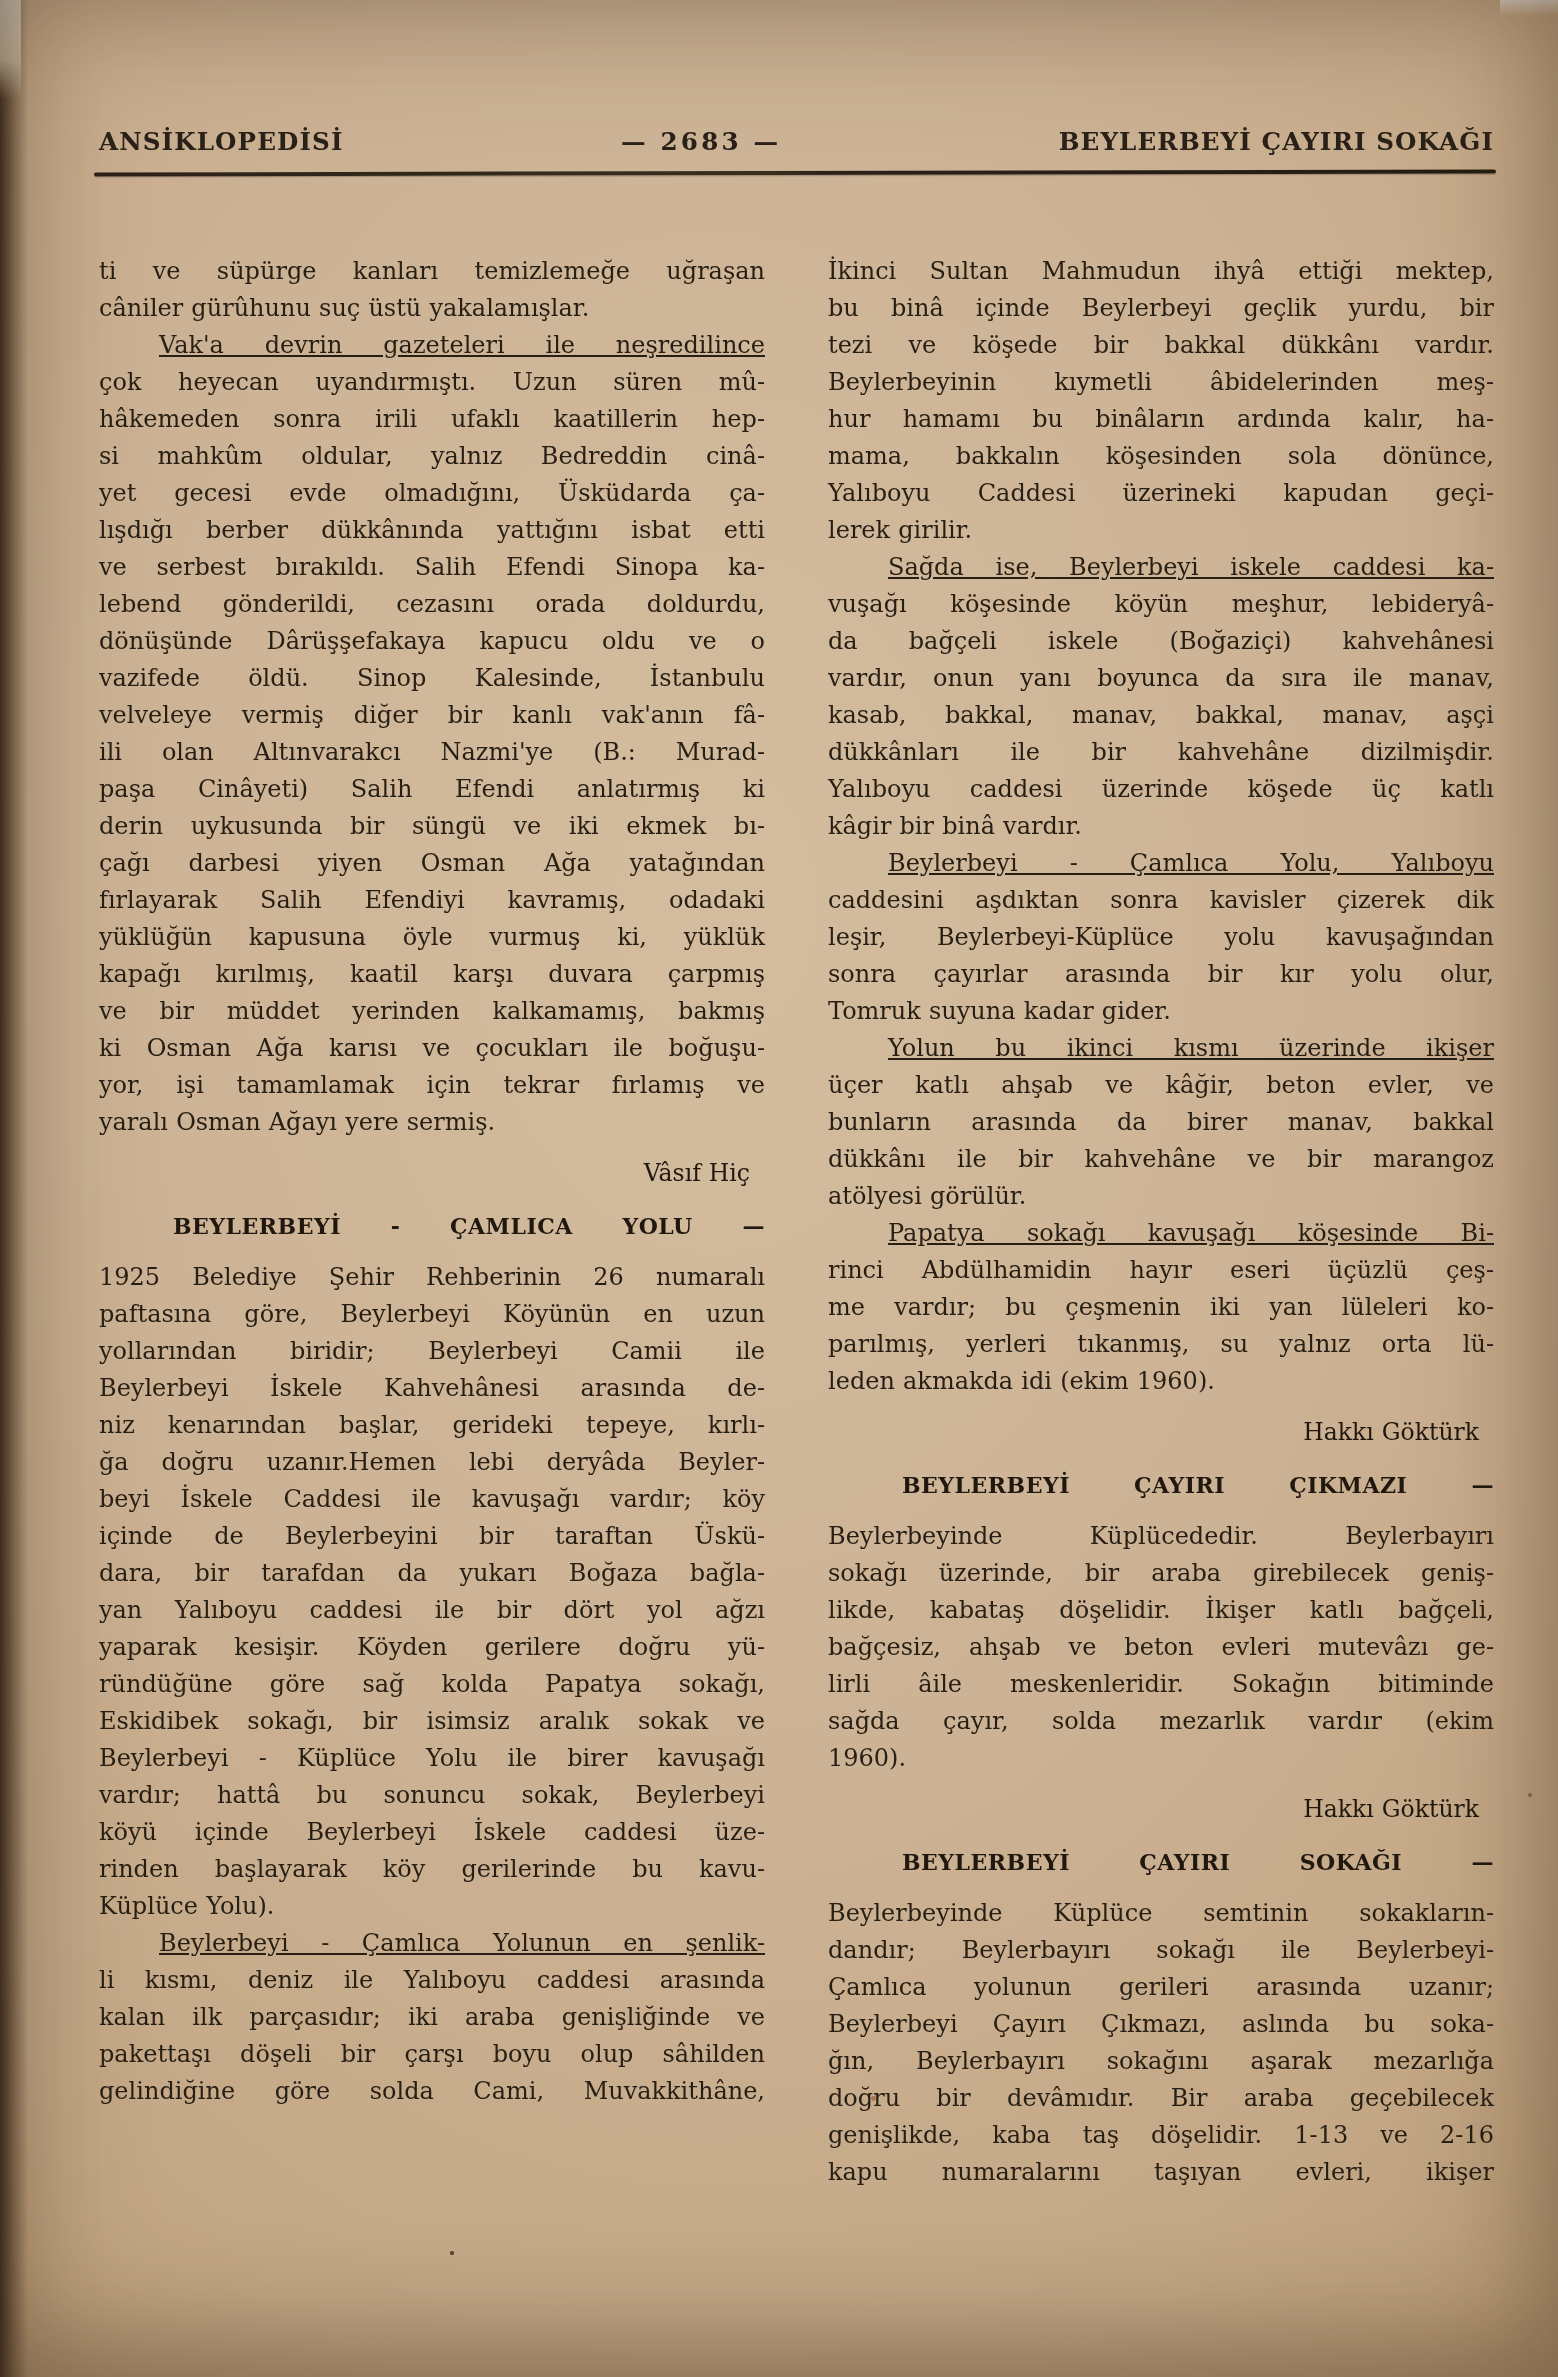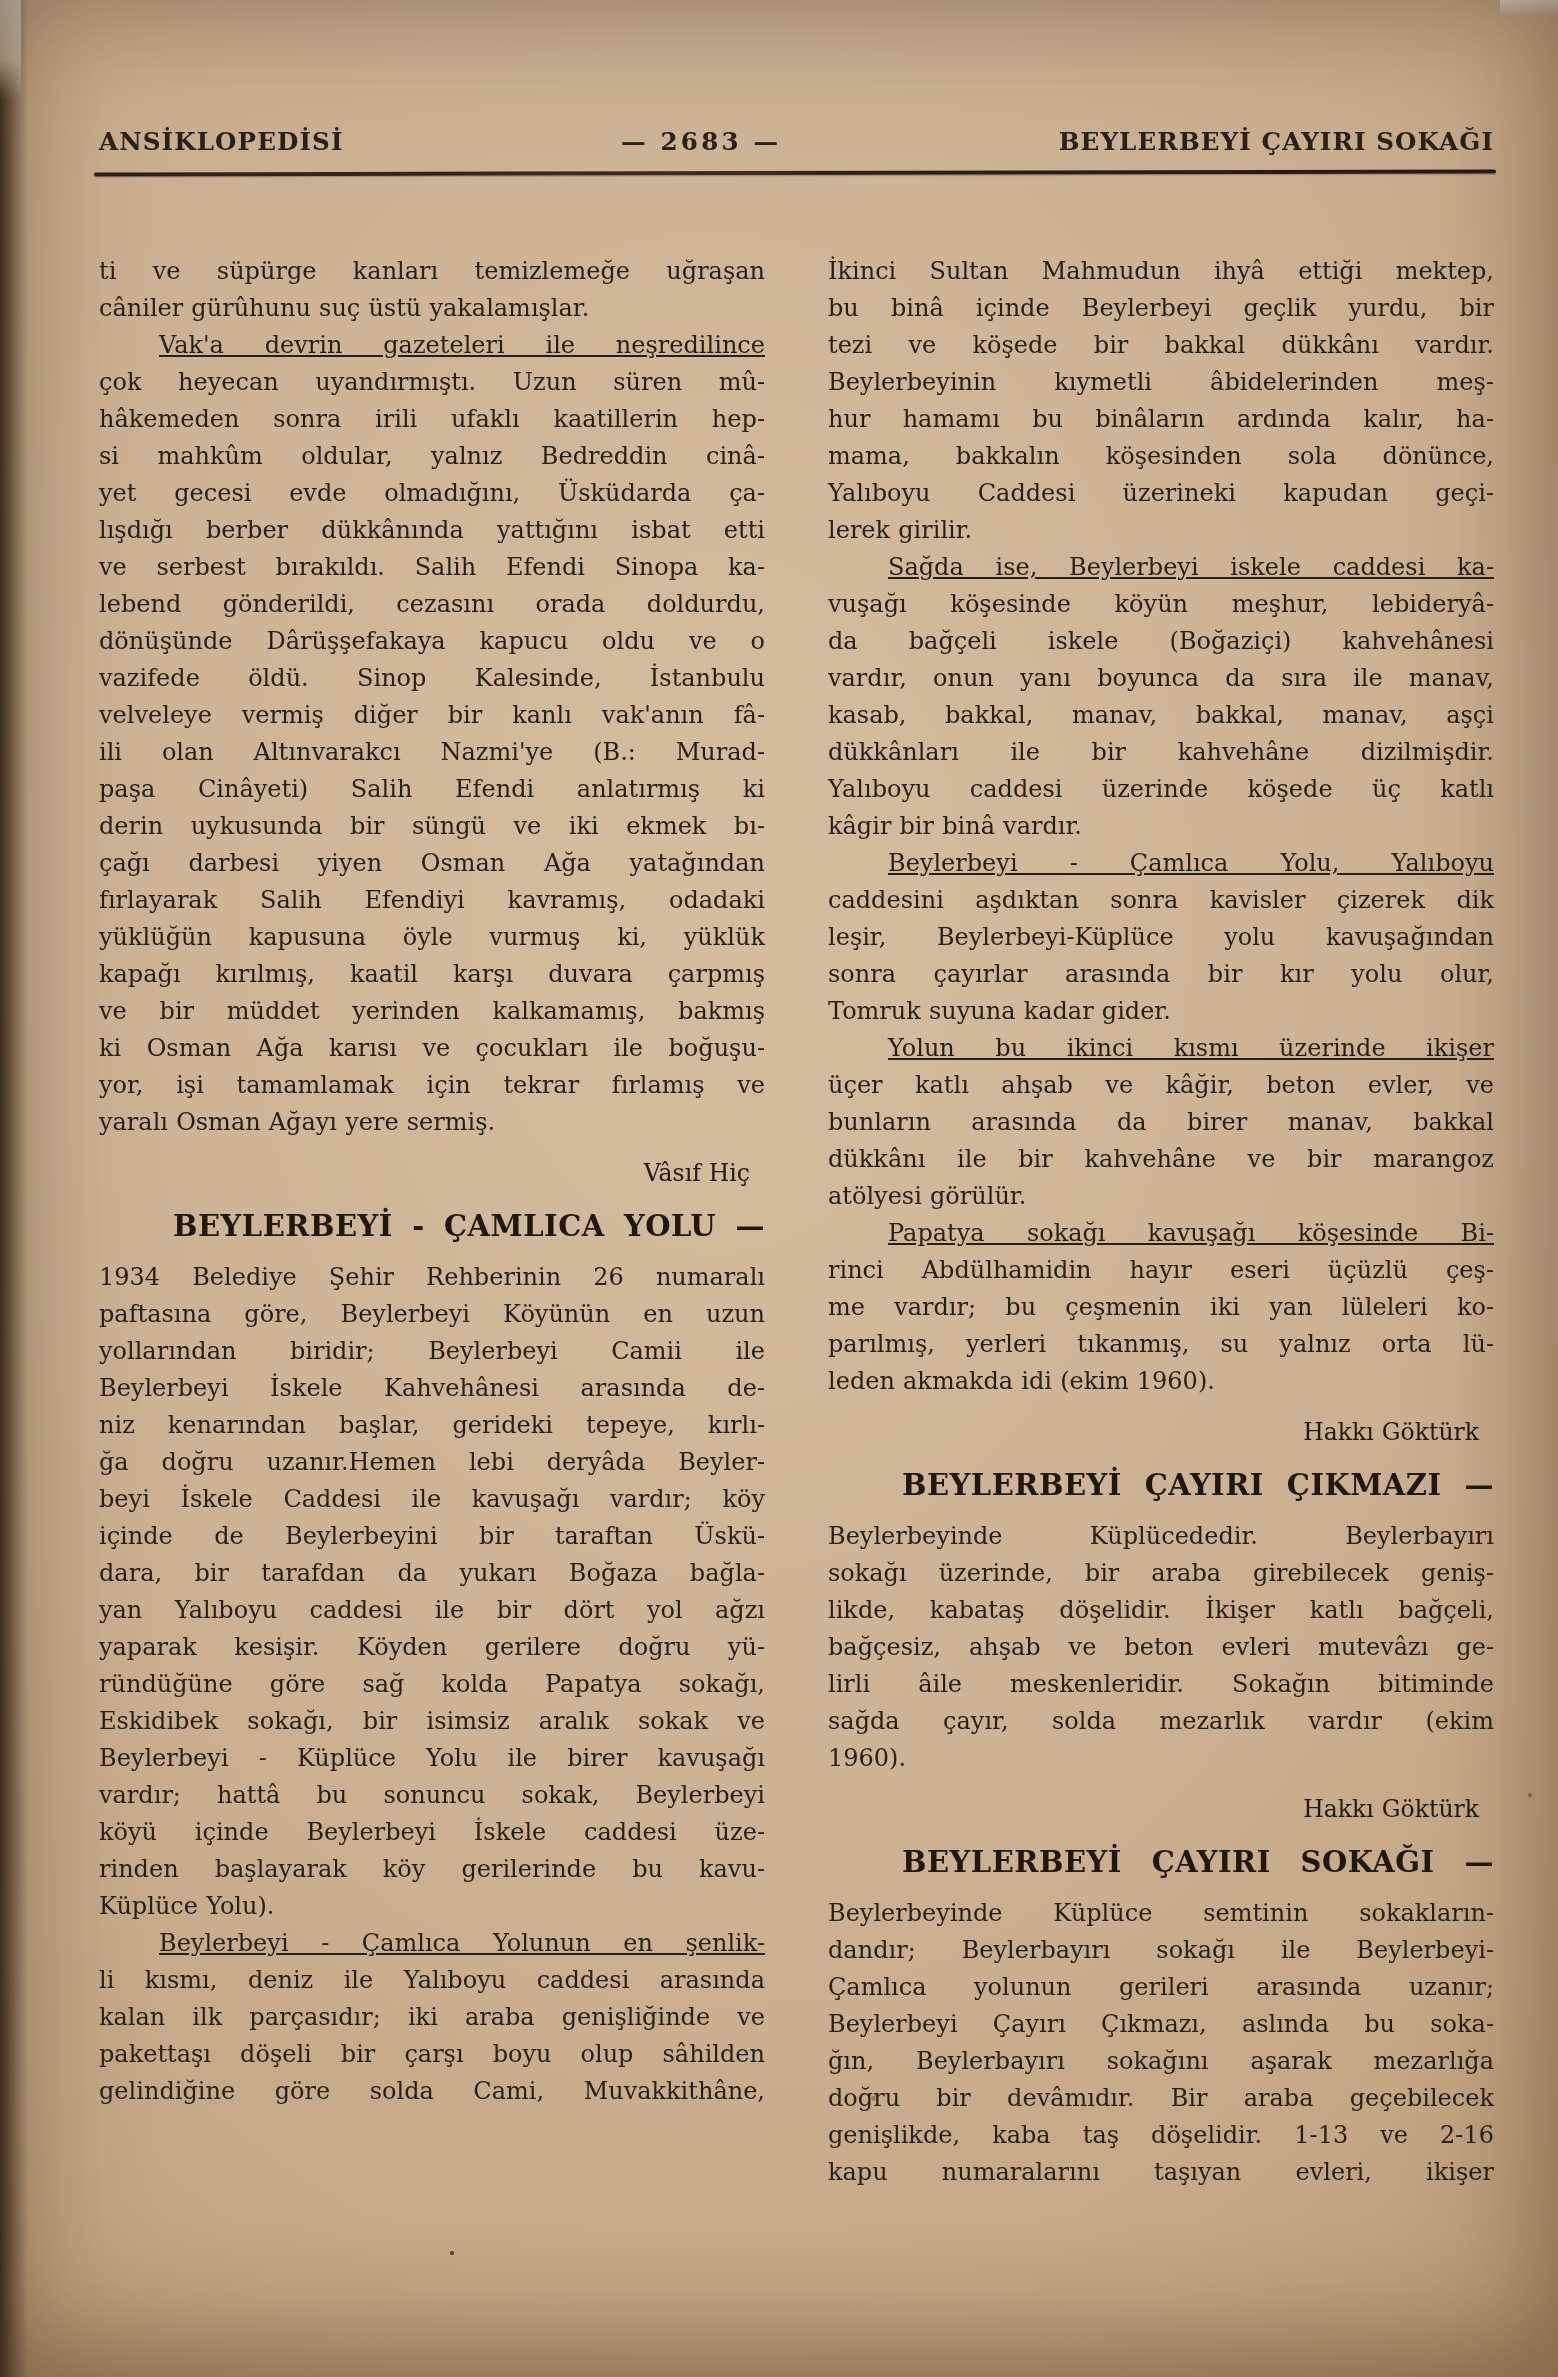--- a/index.html
+++ b/index.html
@@ -57,21 +57,21 @@
   }
   .col{width:666px;font-size:24px;line-height:37px;color:#271f14;}
   .line{
     text-align:justify;text-align-last:justify;
     word-spacing:0.5px;
   }
   .line.end{text-align-last:left;}
   .line.indent{text-indent:60px;text-decoration:underline;}
   .block{margin:0;}
   .heading{
-    font-weight:bold;font-size:29px;letter-spacing:0.5px;
+    font-weight:bold;font-size:22px;letter-spacing:0.5px;
     text-align:justify;text-align-last:justify;text-indent:74px;
     margin:16px 0 14px 0;color:#20180e;
   }
   .signature{
     font-weight:normal;font-size:23.5px;
     text-align:right;text-align-last:right;padding-right:15px;
     margin-top:14px;color:#20180e;
   }
 </style>
 </head>
@@ -119,21 +119,21 @@
           <div class="line">yüklüğün kapusuna öyle vurmuş ki, yüklük</div>
           <div class="line">kapağı kırılmış, kaatil karşı duvara çarpmış</div>
           <div class="line">ve bir müddet yerinden kalkamamış, bakmış</div>
           <div class="line">ki Osman Ağa karısı ve çocukları ile boğuşu-</div>
           <div class="line">yor, işi tamamlamak için tekrar fırlamış ve</div>
           <div class="line end">yaralı Osman Ağayı yere sermiş.</div>
         </div>
         <div class="line signature">Vâsıf Hiç</div>
         <div class="line heading">BEYLERBEYİ - ÇAMLICA YOLU —</div>
         <div class="block p">
-          <div class="line">1934 Belediye Şehir Rehberinin 26 numaralı</div>
+          <div class="line">1925 Belediye Şehir Rehberinin 26 numaralı</div>
           <div class="line">paftasına göre, Beylerbeyi Köyünün en uzun</div>
           <div class="line">yollarından biridir; Beylerbeyi Camii ile</div>
           <div class="line">Beylerbeyi İskele Kahvehânesi arasında de-</div>
           <div class="line">niz kenarından başlar, gerideki tepeye, kırlı-</div>
           <div class="line">ğa doğru uzanır.Hemen lebi deryâda Beyler-</div>
           <div class="line">beyi İskele Caddesi ile kavuşağı vardır; köy</div>
           <div class="line">içinde de Beylerbeyini bir taraftan Üskü-</div>
           <div class="line">dara, bir tarafdan da yukarı Boğaza bağla-</div>
           <div class="line">yan Yalıboyu caddesi ile bir dört yol ağzı</div>
           <div class="line">yaparak kesişir. Köyden gerilere doğru yü-</div>

